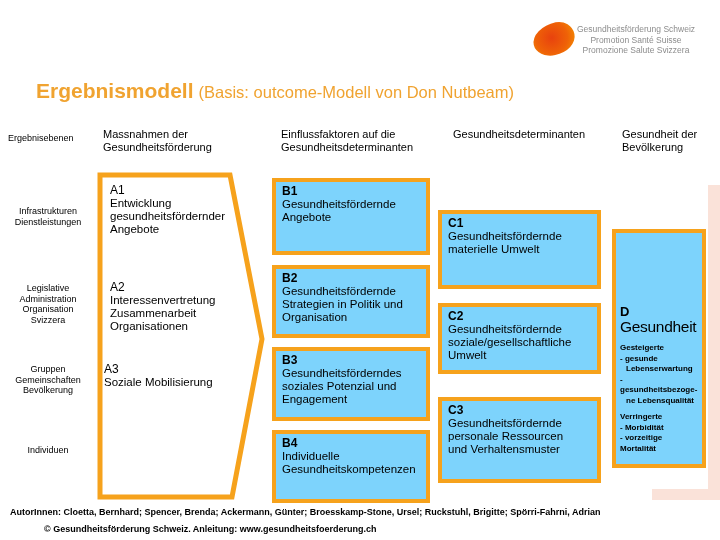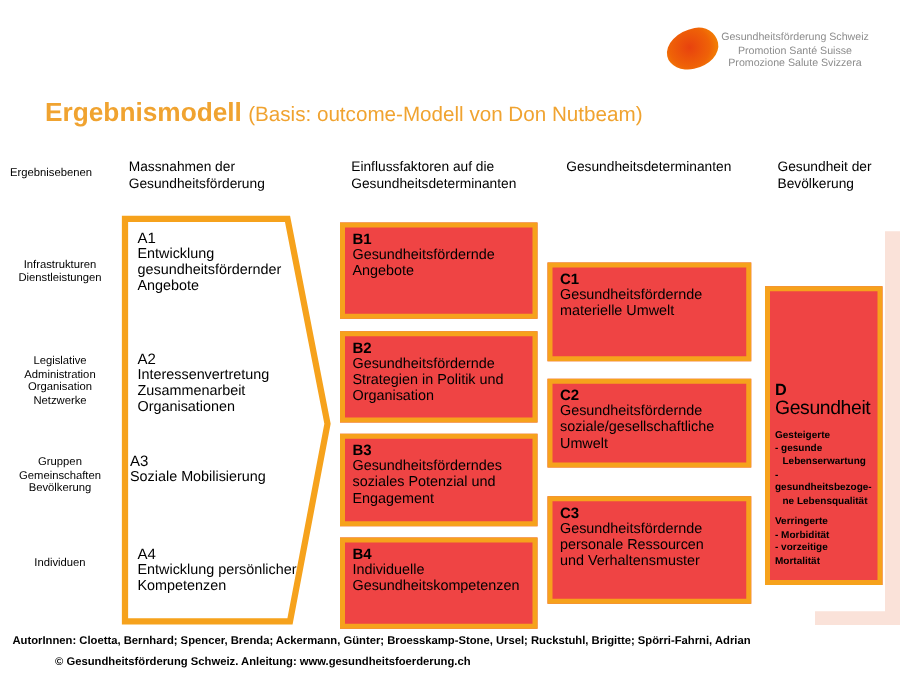--- a/index.html
+++ b/index.html
@@ -50,21 +50,21 @@
 
   .atext{font-size:11.5px;line-height:13px;width:134px;}
   .atext .bid{font-weight:normal;font-size:12px;}
   .at-1{left:110px;top:184px;}
   .at-2{left:110px;top:281px;}
   .at-3{left:104px;top:363px;}
   .at-4{left:110px;top:437px;width:142px;}
 
   
   .box{
-    box-sizing:border-box;border:4px solid var(--accent);background:#ef4444;
+    box-sizing:border-box;border:4px solid var(--accent);background:#7dd3fc;
     padding:3px 6px;font-size:11.5px;line-height:13px;
   }
   .box .bid{font-weight:bold;font-size:12px;}
   .b-col{left:272px;width:158px;}
   .b1{top:178px;height:77px;}
   .b2{top:265px;height:73px;}
   .b3{top:347px;height:74px;}
   .b4{top:430px;height:73px;}
   .c-col{left:438px;width:163px;}
   .c1{top:210px;height:79px;}
@@ -109,21 +109,21 @@
 Gesundheitsdeterminanten</div>
   <div class="abs colhead h-determinants pre">Gesundheitsdeterminanten</div>
   <div class="abs colhead h-health pre">Gesundheit der
 Bevölkerung</div>
 
   <div class="abs rowlabel rl-0 pre">Infrastrukturen
 Dienstleistungen</div>
   <div class="abs rowlabel rl-1 pre">Legislative
 Administration
 Organisation
-Netzwerke</div>
+Svizzera</div>
   <div class="abs rowlabel rl-2 pre">Gruppen
 Gemeinschaften
 Bevölkerung</div>
   <div class="abs rowlabel rl-3 pre">Individuen</div>
 
   <svg class="abs a-svg" viewBox="0 0 720 540">
     <polygon points="100,175 230,175 262,339 232,497 100,497" fill="#ffffff" stroke="#F6A21C" stroke-width="5" stroke-linejoin="miter"></polygon>
   </svg>
 
   <div class="abs atext at-1">
@@ -134,25 +134,20 @@
   </div>
   <div class="abs atext at-2">
     <div class="bid">A2</div>
     <div class="pre">Interessenvertretung
 Zusammenarbeit
 Organisationen</div>
   </div>
   <div class="abs atext at-3">
     <div class="bid">A3</div>
     <div class="pre">Soziale Mobilisierung</div>
-  </div>
-  <div class="abs atext at-4">
-    <div class="bid">A4</div>
-    <div class="pre">Entwicklung persönlicher
-Kompetenzen</div>
   </div>
 
   <div class="abs box b-col b1">
     <div class="bid">B1</div>
     <div class="pre">Gesundheitsfördernde
 Angebote</div>
   </div>
   <div class="abs box b-col b2">
     <div class="bid">B2</div>
     <div class="pre">Gesundheitsfördernde

